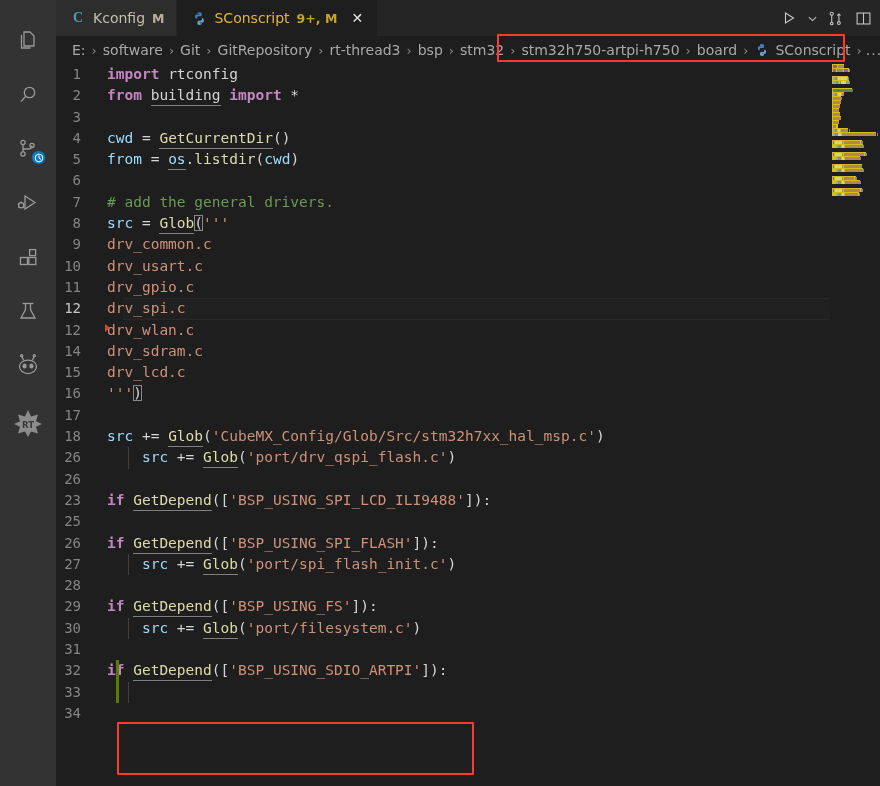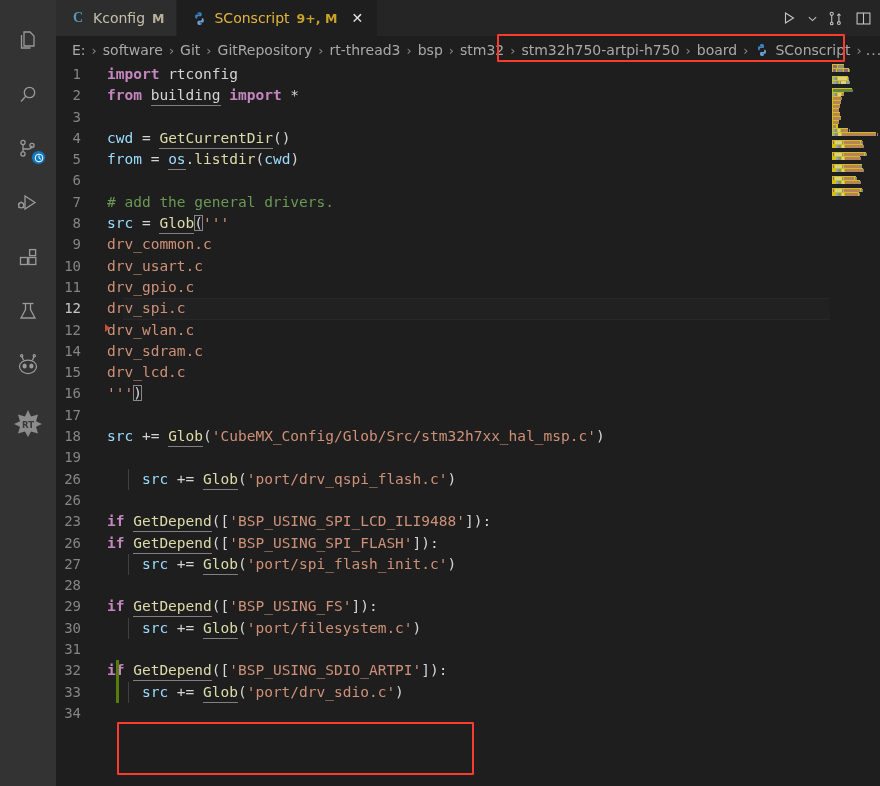--- a/index.html
+++ b/index.html
@@ -354,32 +354,32 @@
           <div class="line"><span class="ln">9</span><span class="code-text"><span class="t-str">drv_common.c</span></span></div>
           <div class="line"><span class="ln">10</span><span class="code-text"><span class="t-str">drv_usart.c</span></span></div>
           <div class="line"><span class="ln">11</span><span class="code-text"><span class="t-str">drv_gpio.c</span></span></div>
           <div class="line current"><span class="ln">12</span><span class="code-text"><span class="t-str">drv_spi.c</span></span></div>
           <div class="line"><span class="ln">12</span><span class="code-text"><span class="t-str">drv_wlan.c</span></span></div>
           <div class="line"><span class="ln">14</span><span class="code-text"><span class="t-str">drv_sdram.c</span></span></div>
           <div class="line"><span class="ln">15</span><span class="code-text"><span class="t-str">drv_lcd.c</span></span></div>
           <div class="line"><span class="ln">16</span><span class="code-text"><span class="t-str">'''</span><span class="t-pln brk">)</span></span></div>
           <div class="line"><span class="ln">17</span></div>
           <div class="line"><span class="ln">18</span><span class="code-text"><span class="t-var">src</span><span class="t-op"> += </span><span class="t-fn sq ul">Glob</span><span class="t-pln">(</span><span class="t-str">'CubeMX_Config/Glob/Src/stm32h7xx_hal_msp.c'</span><span class="t-pln">)</span></span></div>
-          <div class="line"><span class="ln">19</span><span class="code-text"></span></div>
           <div class="line"><span class="ln">26</span><span class="ig"></span><span class="code-text"><span class="t-pln">    </span><span class="t-var">src</span><span class="t-op"> += </span><span class="t-fn sq ul">Glob</span><span class="t-pln">(</span><span class="t-str">'port/drv_qspi_flash.c'</span><span class="t-pln">)</span></span></div>
           <div class="line"><span class="ln">26</span><span class="code-text"></span></div>
           <div class="line"><span class="ln">23</span><span class="code-text"><span class="t-kw">if</span><span class="t-pln"> </span><span class="t-fn sq ul">GetDepend</span><span class="t-pln">([</span><span class="t-str">'BSP_USING_SPI_LCD_ILI9488'</span><span class="t-pln">]):</span></span></div>
+          <div class="line"><span class="ln">25</span><span class="code-text"></span></div>
           <div class="line"><span class="ln">26</span><span class="code-text"><span class="t-kw">if</span><span class="t-pln"> </span><span class="t-fn sq ul">GetDepend</span><span class="t-pln">([</span><span class="t-str">'BSP_USING_SPI_FLASH'</span><span class="t-pln">]):</span></span></div>
           <div class="line"><span class="ln">27</span><span class="ig"></span><span class="code-text"><span class="t-pln">    </span><span class="t-var">src</span><span class="t-op"> += </span><span class="t-fn sq ul">Glob</span><span class="t-pln">(</span><span class="t-str">'port/spi_flash_init.c'</span><span class="t-pln">)</span></span></div>
           <div class="line"><span class="ln">28</span><span class="code-text"></span></div>
           <div class="line"><span class="ln">29</span><span class="code-text"><span class="t-kw">if</span><span class="t-pln"> </span><span class="t-fn sq ul">GetDepend</span><span class="t-pln">([</span><span class="t-str">'BSP_USING_FS'</span><span class="t-pln">]):</span></span></div>
           <div class="line"><span class="ln">30</span><span class="ig"></span><span class="code-text"><span class="t-pln">    </span><span class="t-var">src</span><span class="t-op"> += </span><span class="t-fn sq ul">Glob</span><span class="t-pln">(</span><span class="t-str">'port/filesystem.c'</span><span class="t-pln">)</span></span></div>
           <div class="line"><span class="ln">31</span><span class="code-text"></span></div>
           <div class="line"><span class="ln">32</span><span class="git-add"></span><span class="code-text"><span class="t-kw">if</span><span class="t-pln"> </span><span class="t-fn sq ul">GetDepend</span><span class="t-pln">([</span><span class="t-str">'BSP_USING_SDIO_ARTPI'</span><span class="t-pln">]):</span></span></div>
-          <div class="line"><span class="ln">33</span><span class="git-add"></span><span class="ig"></span><span class="code-text"><span class="t-pln">    </span><span class="t-var">src</span><span class="t-op"> += </span><span class="t-fn sq ul">Glob</span><span class="t-pln">(</span><span class="t-str">'port/drv_sdio.c'</span><span class="t-pln">)</span></span></div>
+          <div class="line"><span class="ln">33</span><span class="git-add"></span><span class="ig"></span></div>
           <div class="line"><span class="ln">34</span><span class="code-text"></span></div>
           <div class="gutter-arrow" style="top: 259.6px;"></div>
         </div>
       <div class="minimap" id="minimap">
           <div class="mm-row">
             <div class="mm-seg" style="left: 2px; top: 0px; height: 4px; background: rgb(211, 192, 19); width: 11.7px;"></div>
             <div class="mm-seg" style="left: 3px; width: 4.08px; background: rgb(142, 95, 139); opacity: 0.95;"></div>
             <div class="mm-seg" style="left: 8.46px; width: 5.64px; background: rgb(138, 138, 138); opacity: 0.95;"></div>
           </div>
           <div class="mm-row">

